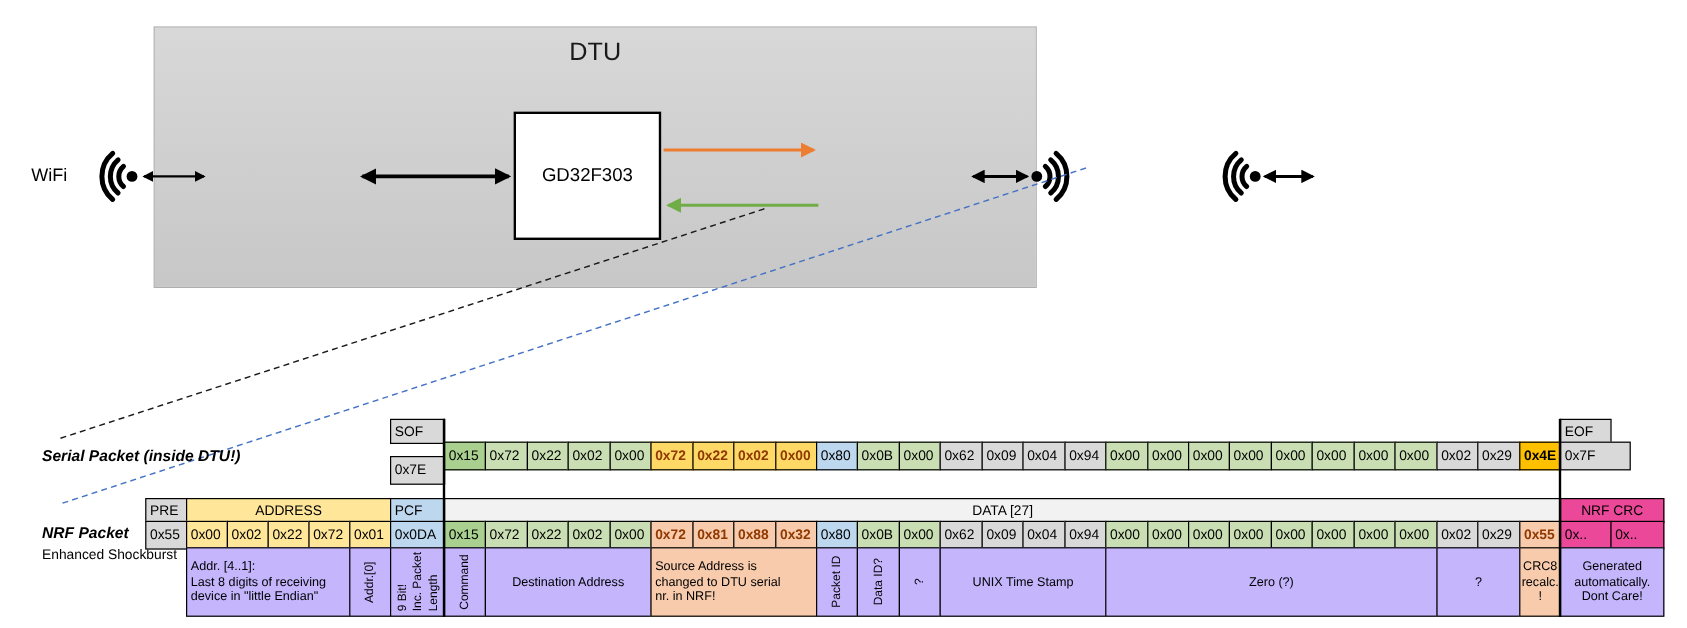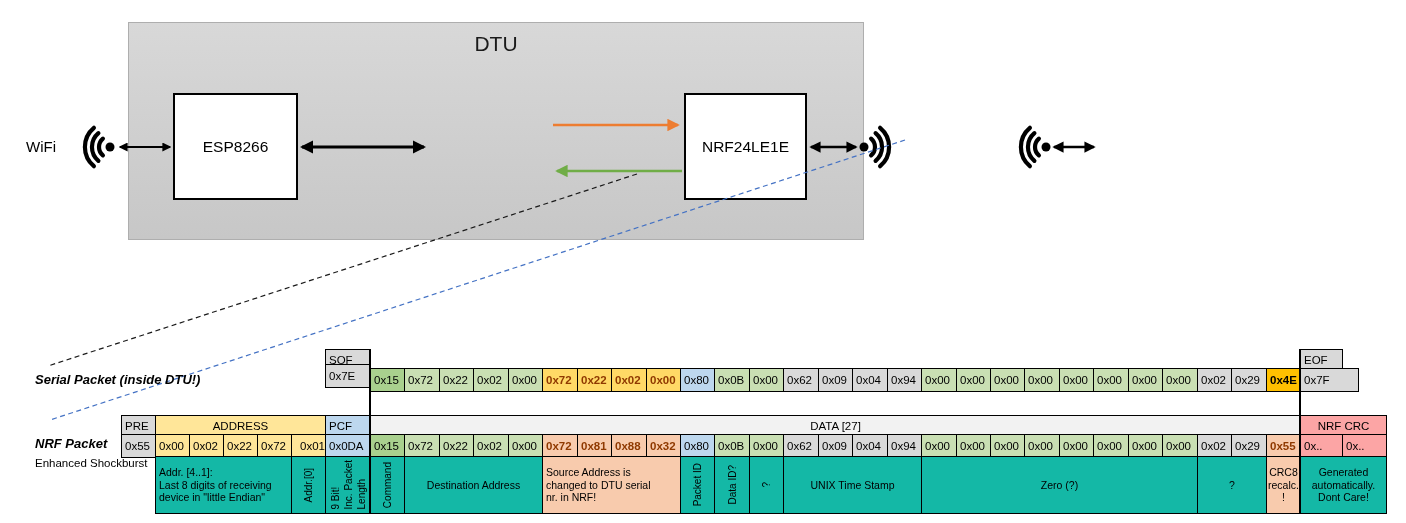--- a/index.html
+++ b/index.html
@@ -20,42 +20,39 @@
   .cell span{display:inline-block;}
   .al{padding-left:3px;}
   .ac{justify-content:center;text-align:center;}
   .ann{font-size:10.5px;line-height:12.5px;}
   .vert{justify-content:center;}
   .vert span{writing-mode:vertical-rl;transform:rotate(180deg);line-height:13px;font-size:10px;}
   .st-gy{background:#D9D9D9;} .st-dh{background:#F2F2F2;}
   .st-yh{background:#FFE699;}
   .st-go{background:#FFD966;font-weight:bold;color:#8F3900;}
   .st-gx{background:#FFC000;font-weight:bold;}
-  .st-bl{background:#BDD7EE;} .st-bd{background:#fca5a5;}
+  .st-bl{background:#BDD7EE;} .st-bd{background:#ec4899;}
   .st-gn{background:#A9D08E;} .st-lg{background:#C9DFB3;}
   .st-sa{background:#F8CBAD;}
   .st-sb{background:#F8CBAD;font-weight:bold;color:#8F3900;}
-  .st-wh{background:#14b8a6;}
+  .st-wh{background:#c4b5fd;}
   .vline{position:absolute;width:2px;background:#000;z-index:5;}
 </style>
 </head>
 <body>
 
 <div id="canvas">
 
   <div class="grayblock" style="left:128px;top:22px;width:736px;height:218px;">
     <div class="blocktitle">DTU</div>
   </div>
 
 
-  <div class="chip" style="left:173px;top:93px;width:125px;height:107px;">
-    <span>ESP8266</span>
-  </div>
-  <div class="chip" style="left:684px;top:93px;width:123px;height:107px;">
-    <span>NRF24LE1E</span>
+  <div class="chip" style="left:428px;top:93px;width:123px;height:107px;">
+    <span>GD32F303</span>
   </div>
 
   <div id="wifi-label">WiFi</div>
 
   <svg id="overlay" width="1406" height="523" viewBox="0 0 1406 523">
     <defs>
       <marker id="mB" viewBox="0 0 10 10" refX="8.5" refY="5" markerWidth="4.5" markerHeight="4.5" orient="auto-start-reverse">
           <path d="M0,0L10,5L0,10z" fill="#000"></path>
         </marker>
       <marker id="mO" viewBox="0 0 10 10" refX="8.5" refY="5" markerWidth="5" markerHeight="5" orient="auto-start-reverse">
@@ -98,21 +95,21 @@
     <line x1="905" y1="140" x2="50" y2="420" stroke="#4472C4" stroke-width="1.2" stroke-dasharray="5,3.5"></line>
   </svg>
 
   <div class="pkt-label" style="left:35px;top:372px;">Serial Packet (inside DTU!)</div>
   <div class="pkt-label" style="left:35px;top:436px;">NRF Packet</div>
   <div class="pkt-sublabel" style="left:35px;top:457px;">Enhanced Shockburst</div>
 
   <div id="tables">
       <div class="cell st-gy al" style="left: 325px; width: 46px; top: 349px; height: 21px;"><span>SOF</span></div>
       <div class="cell st-gy al" style="left: 1300px; width: 43px; top: 349px; height: 21px;"><span>EOF</span></div>
-      <div class="cell st-gy al" style="left: 325px; width: 46px; top: 364px; height: 24px;"><span>0x7E</span></div>
+      <div class="cell st-gy al" style="left: 325px; width: 46px; top: 380px; height: 24px;"><span>0x7E</span></div>
       <div class="cell st-gn al" style="left: 370px; width: 35px; top: 368px; height: 24px;"><span>0x15</span></div>
       <div class="cell st-lg al" style="left: 404px; width: 36px; top: 368px; height: 24px;"><span>0x72</span></div>
       <div class="cell st-lg al" style="left: 439px; width: 35px; top: 368px; height: 24px;"><span>0x22</span></div>
       <div class="cell st-lg al" style="left: 473px; width: 36px; top: 368px; height: 24px;"><span>0x02</span></div>
       <div class="cell st-lg al" style="left: 508px; width: 35px; top: 368px; height: 24px;"><span>0x00</span></div>
       <div class="cell st-go al" style="left: 542px; width: 36px; top: 368px; height: 24px;"><span>0x72</span></div>
       <div class="cell st-go al" style="left: 577px; width: 35px; top: 368px; height: 24px;"><span>0x22</span></div>
       <div class="cell st-go al" style="left: 611px; width: 36px; top: 368px; height: 24px;"><span>0x02</span></div>
       <div class="cell st-go al" style="left: 646px; width: 35px; top: 368px; height: 24px;"><span>0x00</span></div>
       <div class="cell st-bl al" style="left: 680px; width: 35px; top: 368px; height: 24px;"><span>0x80</span></div>
@@ -137,21 +134,21 @@
       <div class="cell st-gy al" style="left: 121px; width: 35px; top: 415px; height: 21px;"><span>PRE</span></div>
       <div class="cell st-yh ac" style="left: 155px; width: 171px; top: 415px; height: 21px;"><span>ADDRESS</span></div>
       <div class="cell st-bl al" style="left: 325px; width: 46px; top: 415px; height: 21px;"><span>PCF</span></div>
       <div class="cell st-dh ac" style="left: 370px; width: 931px; top: 415px; height: 21px; text-align: center;"><span>DATA [27]</span></div>
       <div class="cell st-bd ac" style="left: 1300px; width: 87px; top: 415px; height: 21px;"><span>NRF CRC</span></div>
       <div class="cell st-gy al" style="left: 121px; width: 35px; top: 434px; height: 24px;"><span>0x55</span></div>
       <div class="cell st-yh al" style="left: 155px; width: 35px; top: 434px; height: 24px;"><span>0x00</span></div>
       <div class="cell st-yh al" style="left: 189px; width: 35px; top: 434px; height: 24px;"><span>0x02</span></div>
       <div class="cell st-yh al" style="left: 223px; width: 35px; top: 434px; height: 24px;"><span>0x22</span></div>
       <div class="cell st-yh al" style="left: 257px; width: 35px; top: 434px; height: 24px;"><span>0x72</span></div>
-      <div class="cell st-yh al" style="left: 291px; width: 35px; top: 434px; height: 24px; justify-content: flex-end;"><span>0x01</span></div>
+      <div class="cell st-yh al" style="left: 291px; width: 35px; top: 434px; height: 24px;"><span>0x01</span></div>
       <div class="cell st-bl al" style="left: 325px; width: 46px; top: 434px; height: 24px;"><span>0x0DA</span></div>
       <div class="cell st-gn al" style="left: 370px; width: 35px; top: 434px; height: 24px;"><span>0x15</span></div>
       <div class="cell st-lg al" style="left: 404px; width: 36px; top: 434px; height: 24px;"><span>0x72</span></div>
       <div class="cell st-lg al" style="left: 439px; width: 35px; top: 434px; height: 24px;"><span>0x22</span></div>
       <div class="cell st-lg al" style="left: 473px; width: 36px; top: 434px; height: 24px;"><span>0x02</span></div>
       <div class="cell st-lg al" style="left: 508px; width: 35px; top: 434px; height: 24px;"><span>0x00</span></div>
       <div class="cell st-sb al" style="left: 542px; width: 36px; top: 434px; height: 24px;"><span>0x72</span></div>
       <div class="cell st-sb al" style="left: 577px; width: 35px; top: 434px; height: 24px;"><span>0x81</span></div>
       <div class="cell st-sb al" style="left: 611px; width: 36px; top: 434px; height: 24px;"><span>0x88</span></div>
       <div class="cell st-sb al" style="left: 646px; width: 35px; top: 434px; height: 24px;"><span>0x32</span></div>

